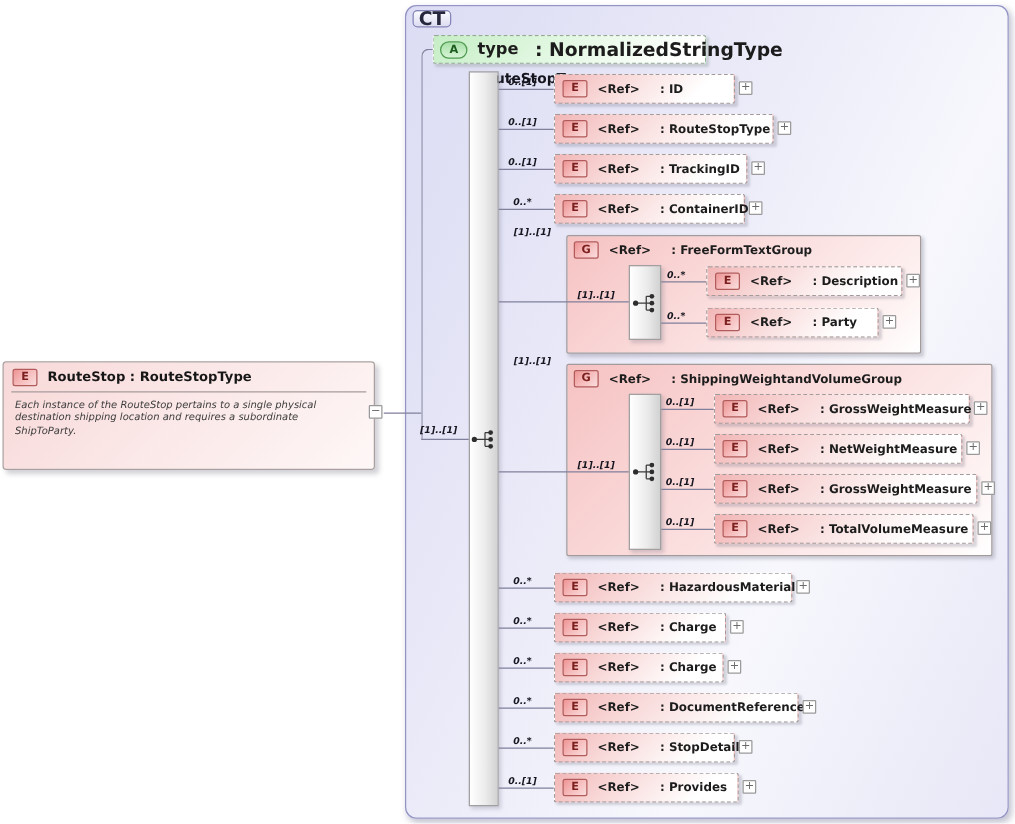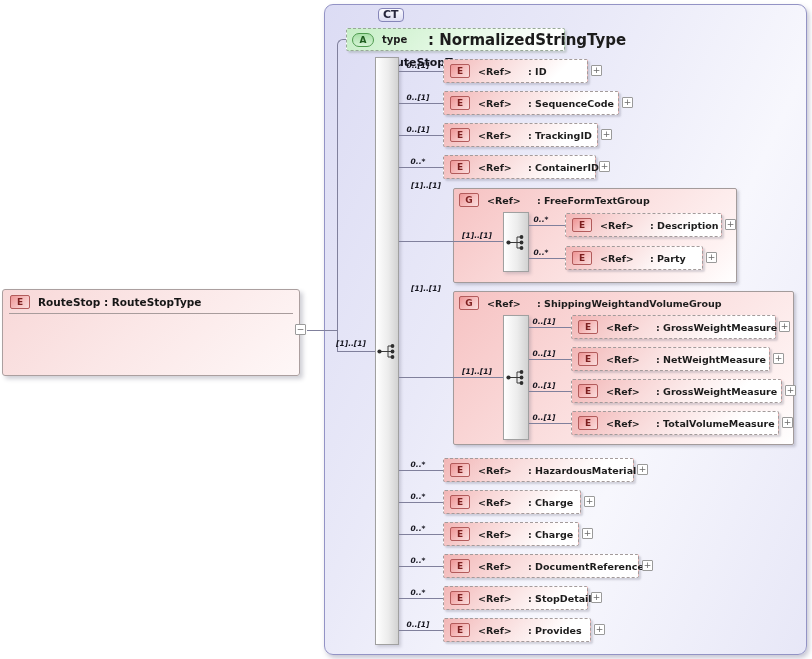--- a/index.html
+++ b/index.html
@@ -11,23 +11,23 @@
   .trunk{position:absolute;border-left:1px solid #80809c;border-top:1px solid #80809c;
          border-top-left-radius:6px;}
 
   
   .card{position:absolute;font-size:7.5px;font-style:italic;font-weight:bold;color:#15151f;
         text-align:center;white-space:nowrap;}
 
   
   .ct{position:absolute;background:linear-gradient(115deg,#dcdcf4 0%,#e9e9f8 35%,#f7f7fd 65%,#e7e7f7 100%);
       border:1px solid #9393c5;border-radius:9px;box-shadow:2px 3px 5px rgba(90,90,130,.35);box-sizing:border-box;}
-  .ctbadge{position:absolute;font-size:11px;font-weight:bold;color:#26263c;
+  .ctbadge{position:absolute;font-size:15px;font-weight:bold;color:#26263c;
       background:linear-gradient(180deg,#fbfbff,#dcdcf2);border:1px solid #8585b8;border-radius:4px;
-      padding:1px 4px;line-height:10px;margin-left:48px;}
+      padding:1px 4px;line-height:10px;}
   .cttitle{position:absolute;font-size:11px;font-weight:bold;color:#14141e;white-space:nowrap;}
 
   
   .elbox{position:absolute;height:24px;display:flex;align-items:center;padding-left:6px;box-sizing:border-box;
       background:linear-gradient(135deg,#f2b6b6 0%,#f8d6d6 30%,#ffffff 78%);
       border:1px dashed #a39b9b;border-radius:2px;box-shadow:2px 2px 2px rgba(100,100,120,.25);}
   .badge{display:inline-flex;align-items:center;justify-content:center;font-weight:bold;box-sizing:border-box;flex:none;}
   .ebadge{width:20px;height:14px;font-size:9px;color:#7c1f1f;
       background:linear-gradient(135deg,#ee9494 0%,#f6bcbc 50%,#fadede 100%);
       border:1px solid #b25b5b;border-radius:2px;margin-right:8px;}
@@ -50,21 +50,21 @@
       box-shadow:2px 2px 3px rgba(100,100,120,.25);}
   .seqicon line{stroke:#3a3a3a;stroke-width:1;}
   .seqicon circle{fill:#2e2e2e;stroke:none;}
 
   
   .attrbox{position:absolute;display:flex;align-items:center;padding-left:5px;box-sizing:border-box;height:23px;
       background:linear-gradient(135deg,#c6eec6 0%,#e2f8e2 45%,#ffffff 92%);
       border:1px dashed #98a898;border-radius:2px;box-shadow:2px 2px 2px rgba(100,120,100,.25);}
   .abadge{width:22px;height:14px;border-radius:7px;font-size:9px;color:#1f5c1f;
       background:linear-gradient(180deg,#a8e0a8,#d6f4d6);border:1px solid #4f9a4f;margin-right:8px;}
-  .aname{font-size:10px;font-weight:bold;color:#1c1c1c;width:46px;flex:none;}
+  .aname{font-size:13px;font-weight:bold;color:#1c1c1c;width:46px;flex:none;}
   .atype{font-size:15px;font-weight:bold;color:#1c1c1c;white-space:nowrap;}
 
   
   .rootbox{position:absolute;box-sizing:border-box;
       background:linear-gradient(135deg,#f8d8d8 0%,#fbe7e7 45%,#fef7f7 100%);
       border:1px solid #ab9f9f;border-radius:3px;box-shadow:3px 3px 4px rgba(100,100,120,.3);}
   .rootbox-header{display:flex;align-items:center;height:23px;padding-left:7px;}
   .rootbox-title{font-size:10.5px;font-weight:bold;color:#161616;white-space:nowrap;}
   .rootbox-divider{height:1px;background:#a89c9c;margin:0 6px;}
   .rootbox-body{padding:5px 9px 0 9px;font-size:8px;font-style:italic;color:#3c3c3c;line-height:1.3;}
@@ -79,20 +79,21 @@
   <div class="ctbadge" style="left:330px;top:8px;">CT</div>
   <span class="cttitle" style="position:absolute;left:380px;top:8px;margin-top:48px;">RouteStopType</span>
 
   <div class="rootbox" style="left:2px;top:289px;width:298px;height:87px;">
     <div class="rootbox-header">
       <span class="badge ebadge">E</span>
       <span class="rootbox-title">RouteStop : RouteStopType</span>
     </div>
     <div class="rootbox-divider"></div>
     <div class="rootbox-body">
+      <p>Each instance of the RouteStop pertains to a single physical destination shipping location and requires a subordinate ShipToParty.</p>
     </div>
   </div>
 
   <div class="expander" style="left:295px;top:324px;">−</div>
   <div class="hline" style="left:307px;top:330px;width:30px;"></div>
   <div class="trunk" style="left:337px;top:39px;width:9px;height:312px;"></div>
   <div class="hline" style="left:337px;top:351px;width:38px;"></div>
   <span class="card" style="left:330px;top:339px;width:42px;text-align:center;">[1]..[1]</span>
 
   <div class="attrbox" style="left:346px;top:28px;width:219px;">
@@ -122,21 +123,21 @@
     <span class="ref">&lt;Ref&gt;</span>
     <span class="ename">: ID</span>
   </div>
   <div class="expander" style="left:591px;top:65px;">+</div>
 
   <div class="hline" style="left:399px;top:103px;width:44px;"></div>
   <span class="card" style="left:397px;top:93px;width:42px;">0..[1]</span>
   <div class="elbox" style="left:443px;top:91px;width:176px;">
     <span class="badge ebadge">E</span>
     <span class="ref">&lt;Ref&gt;</span>
-    <span class="ename">: SequenceCode</span>
+    <span class="ename">: RouteStopType</span>
   </div>
   <div class="expander" style="left:622px;top:97px;">+</div>
 
   <div class="hline" style="left:399px;top:135px;width:44px;"></div>
   <span class="card" style="left:397px;top:125px;width:42px;">0..[1]</span>
   <div class="elbox" style="left:443px;top:123px;width:155px;">
     <span class="badge ebadge">E</span>
     <span class="ref">&lt;Ref&gt;</span>
     <span class="ename">: TrackingID</span>
   </div>

